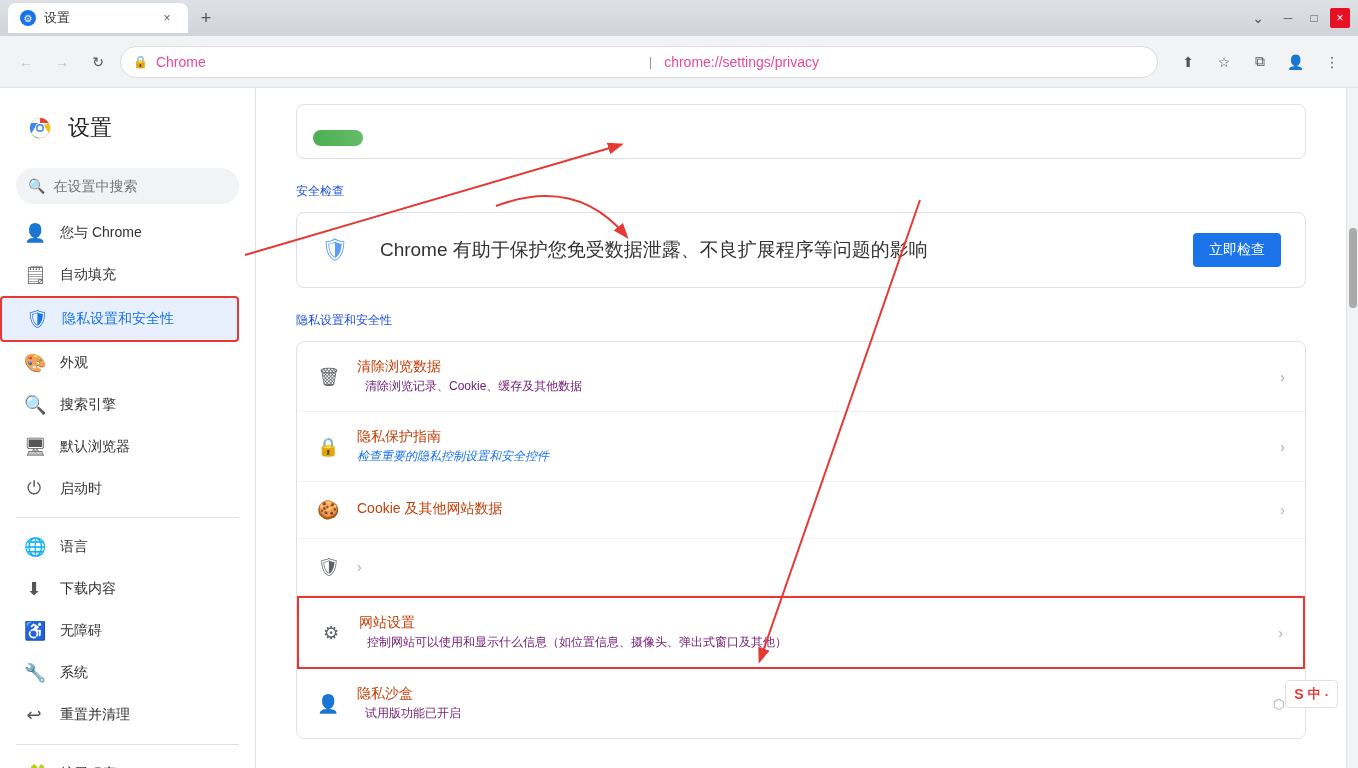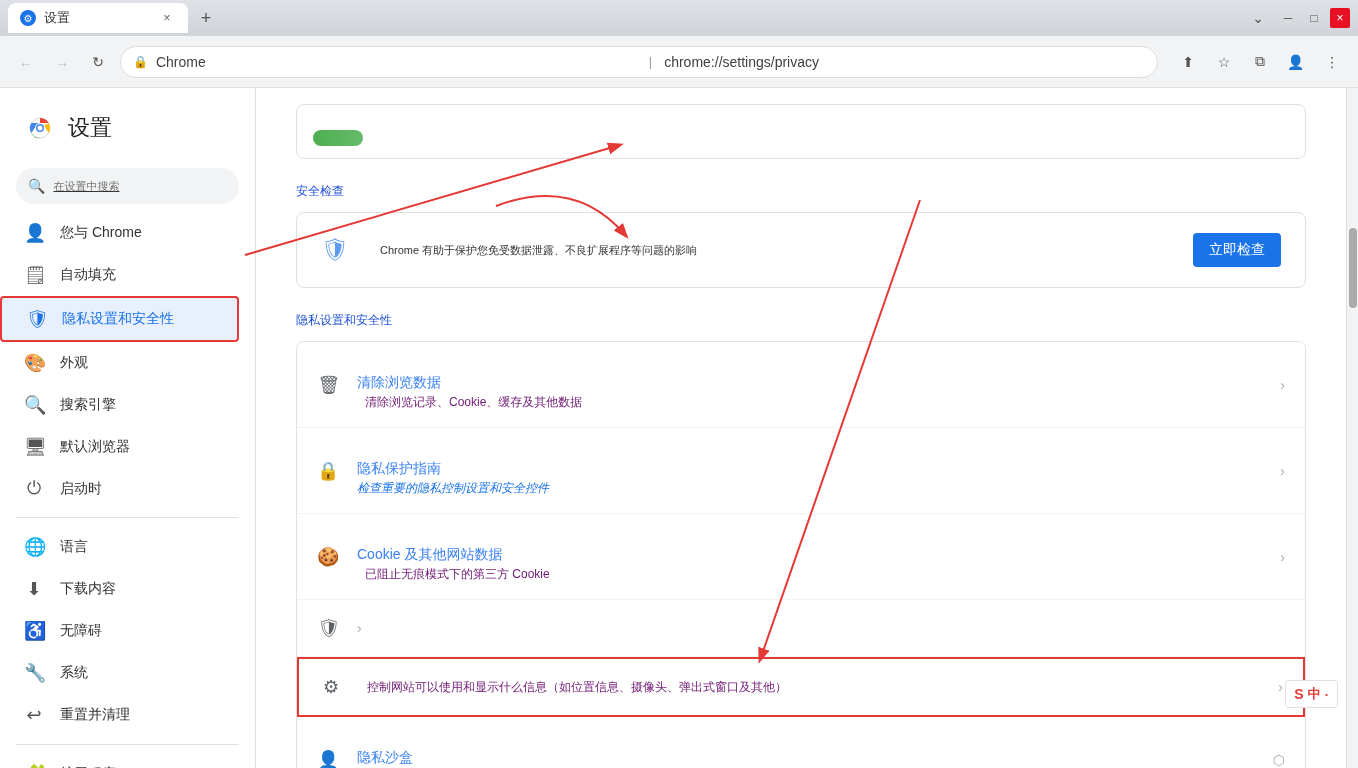--- a/index.html
+++ b/index.html
@@ -96,21 +96,21 @@
       display: flex;
       align-items: center;
       padding: 0 12px;
       font-size: 13px;
       color: #333;
       gap: 8px;
     }
     .address-icon {
       font-size: 12px; color: #666;
     }
-    .address-text { flex: 1; color: #404040; font-size: 14px; }
+    .address-text { flex: 1; color: #ec4899; font-size: 14px; }
     .address-right-icons {
       display: flex; align-items: center; gap: 8px; margin-left: 8px;
     }
     .addr-right-btn {
       width: 28px; height: 28px;
       border-radius: 50%;
       display: flex; align-items: center; justify-content: center;
       color: #555; font-size: 14px; cursor: pointer;
     }
 
@@ -150,24 +150,23 @@
       height: 36px;
       display: flex;
       align-items: center;
       padding: 0 12px;
       gap: 8px;
     }
     .search-bar input {
       background: transparent;
       border: none;
       outline: none;
-      font-size: 11px;
+      font-size: 14px;
       color: #333;
       width: 100%;
-      text-decoration: underline;
     }
     .sidebar-item {
       display: flex;
       align-items: center;
       gap: 16px;
       padding: 10px 24px;
       cursor: pointer;
       border-radius: 0 24px 24px 0;
       margin-right: 16px;
       font-size: 14px;
@@ -233,21 +232,21 @@
       border-radius: 8px;
       padding: 20px 24px;
       display: flex;
       align-items: center;
       gap: 16px;
       margin-bottom: 24px;
     }
     .safety-icon {
       font-size: 22px; color: #5f9cf4;
     }
-    .safety-text { flex: 1; font-size: 11px; color: #333; margin-left: 15px; }
+    .safety-text { flex: 1; font-size: 19px; color: #333; margin-left: 15px; }
     .safety-btn {
       background: #1a73e8;
       color: white;
       border: none;
       border-radius: 4px;
       padding: 8px 16px;
       font-size: 14px;
       cursor: pointer;
       white-space: nowrap;
     }
@@ -271,21 +270,21 @@
     .privacy-item:last-child { border-bottom: none; }
     .privacy-item-icon {
       width: 24px; height: 24px;
       display: flex; align-items: center; justify-content: center;
       color: #5f6368; font-size: 18px; flex-shrink: 0;
     }
     .privacy-item-text {
       flex: 1;
     }
     .privacy-item-title {
-      font-size: 14px; color: #3b82f6; margin-bottom: 2px; margin-top: 16px;
+      font-size: 14px; color: #c2410c; margin-bottom: 2px;
     }
     .privacy-item-subtitle {
       font-size: 12px; color: #1a73e8;
     }
     .privacy-item-subtitle.gray { color: #701a75; margin-left: 8px; }
     .privacy-item-arrow {
       font-size: 14px; color: #aaa;
     }
     .privacy-item-external {
       font-size: 14px; color: #aaa;
@@ -460,33 +459,33 @@
           <div class="privacy-item-title">隐私保护指南</div>
           <div class="privacy-item-subtitle" style="color:#1a73e8;font-style:italic;">检查重要的隐私控制设置和安全控件</div>
         </div>
         <div class="privacy-item-arrow">›</div>
       </div>
 
       <div class="privacy-item">
         <div class="privacy-item-icon">🍪</div>
         <div class="privacy-item-text">
           <div class="privacy-item-title">Cookie 及其他网站数据</div>
-          <div class="privacy-item-subtitle gray">已阻止无痕模式下的第三方 Cookie</div>
         </div>
         <div class="privacy-item-arrow">›</div>
       </div>
 
       <div class="privacy-item">
         <div class="privacy-item-icon">🛡</div>
         <div class="privacy-item-arrow">›</div>
       </div>
 
       <div class="privacy-item" style="border: 2px solid #e53935; position:relative;">
         <div class="privacy-item-icon">⚙</div>
         <div class="privacy-item-text">
+          <div class="privacy-item-title">网站设置</div>
           <div class="privacy-item-subtitle gray">控制网站可以使用和显示什么信息（如位置信息、摄像头、弹出式窗口及其他）</div>
         </div>
         <div class="privacy-item-arrow">›</div>
       </div>
 
       <div class="privacy-item">
         <div class="privacy-item-icon">👤</div>
         <div class="privacy-item-text">
           <div class="privacy-item-title">隐私沙盒</div>
           <div class="privacy-item-subtitle gray">试用版功能已开启</div>

